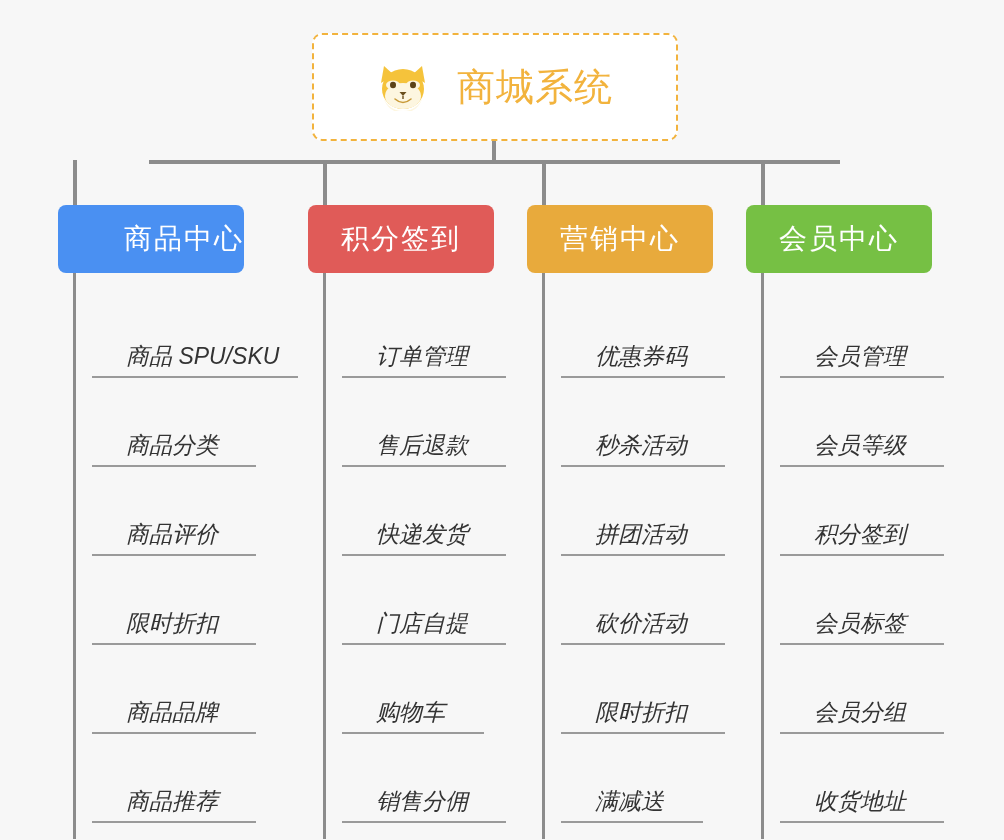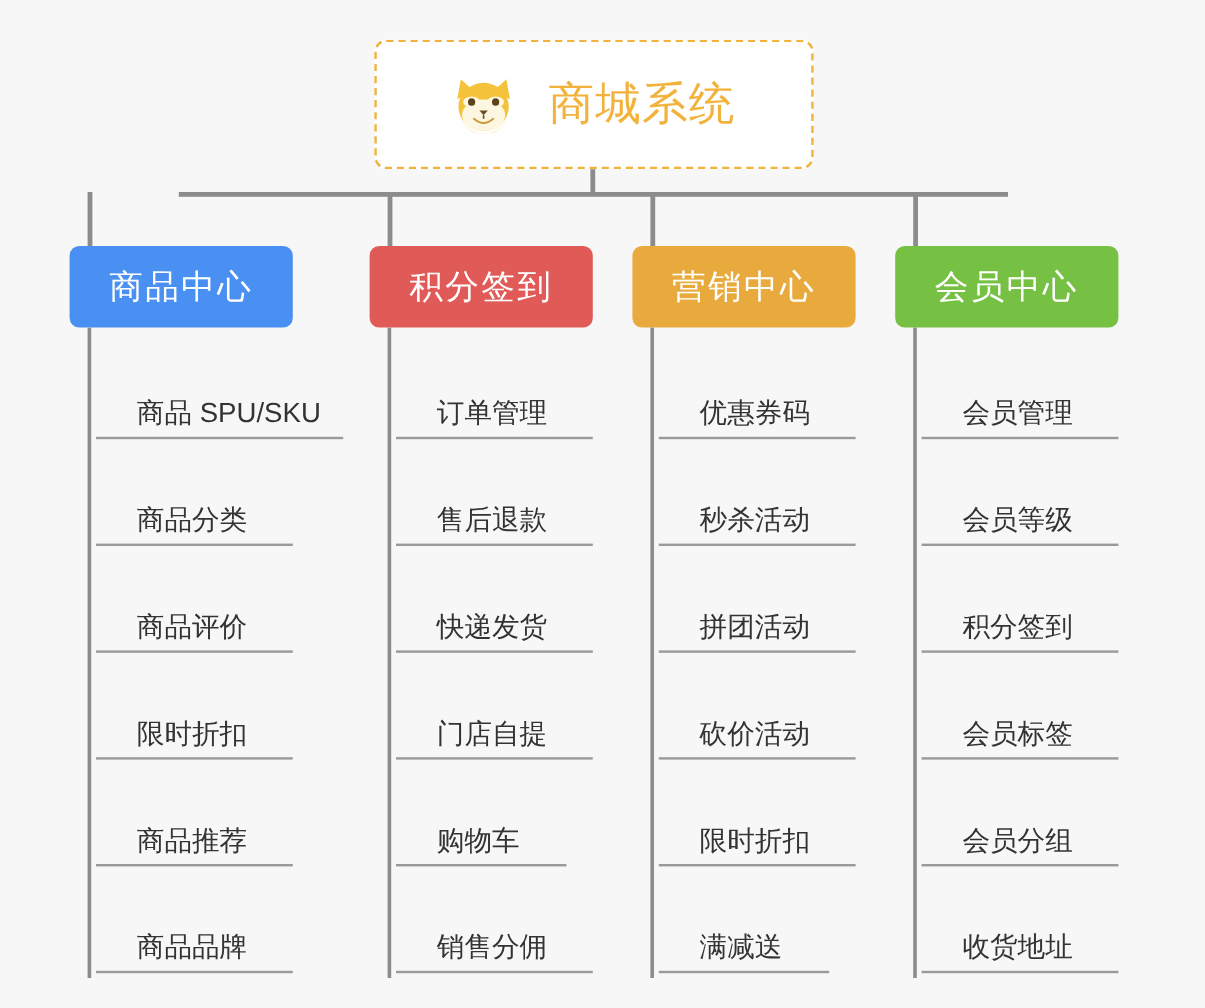--- a/index.html
+++ b/index.html
@@ -79,23 +79,24 @@
     letter-spacing: 2px;
     box-sizing: border-box;
   }
 
   
   .leaf-list {
     position: absolute;
     top: 273px;
     border-left: 3px solid #8c8c8c;
     box-sizing: border-box;
-    padding: 4px;
+    padding: 16px;
     margin: 0;
     list-style: none;
+    font-style: italic;
   }
   .leaf {
     height: 89px;
     position: relative;
     box-sizing: border-box;
   }
   .leaf-label {
     position: absolute;
     left: 34px;
     bottom: 10px;
@@ -146,21 +147,21 @@
       <div class="conn conn-v" style="left: 492px; top: 141px; height: 19px; background: rgb(140, 140, 140);"></div>
       <div class="conn conn-h" style="left: 149px; top: 160px; width: 691px; background: rgb(140, 140, 140);"></div>
       <div class="conn conn-v" style="left: 73px; top: 160px; height: 45px; background: rgb(140, 140, 140);"></div>
       <div class="conn conn-v" style="left: 323px; top: 160px; height: 45px; background: rgb(140, 140, 140);"></div>
       <div class="conn conn-v" style="left: 542px; top: 160px; height: 45px; background: rgb(140, 140, 140);"></div>
       <div class="conn conn-v" style="left: 761px; top: 160px; height: 45px; background: rgb(140, 140, 140);"></div>
     </div>
 
   <div id="columns">
       <div class="col" style="left: 58px;">
-        <div class="cat-box" style="background: rgb(74, 144, 242); width: 186px;">
+        <div class="cat-box" style="background: rgb(74, 144, 242); width: 186px; justify-content: flex-end;">
           <span>商品中心</span>
         </div>
       </div>
       <ul class="leaf-list" style="left: 73px; width: 210px;">
         <li class="leaf">
           <span class="leaf-label">商品 SPU/SKU</span>
           <span class="leaf-rule" style="width: 206px;"></span>
         </li>
         <li class="leaf">
           <span class="leaf-label">商品分类</span>
@@ -168,25 +169,25 @@
         </li>
         <li class="leaf">
           <span class="leaf-label">商品评价</span>
           <span class="leaf-rule" style="width: 164px;"></span>
         </li>
         <li class="leaf">
           <span class="leaf-label">限时折扣</span>
           <span class="leaf-rule" style="width: 164px;"></span>
         </li>
         <li class="leaf">
+          <span class="leaf-label">商品品牌</span>
+          <span class="leaf-rule" style="width: 164px;"></span>
+        </li>
+        <li class="leaf">
           <span class="leaf-label">商品推荐</span>
-          <span class="leaf-rule" style="width: 164px;"></span>
-        </li>
-        <li class="leaf">
-          <span class="leaf-label">商品品牌</span>
           <span class="leaf-rule" style="width: 164px;"></span>
         </li>
       </ul>
       <div class="col" style="left: 308px;">
         <div class="cat-box" style="background: rgb(224, 91, 88); width: 186px;">
           <span>积分签到</span>
         </div>
       </div>
       <ul class="leaf-list" style="left: 323px; width: 170px;">
         <li class="leaf">

